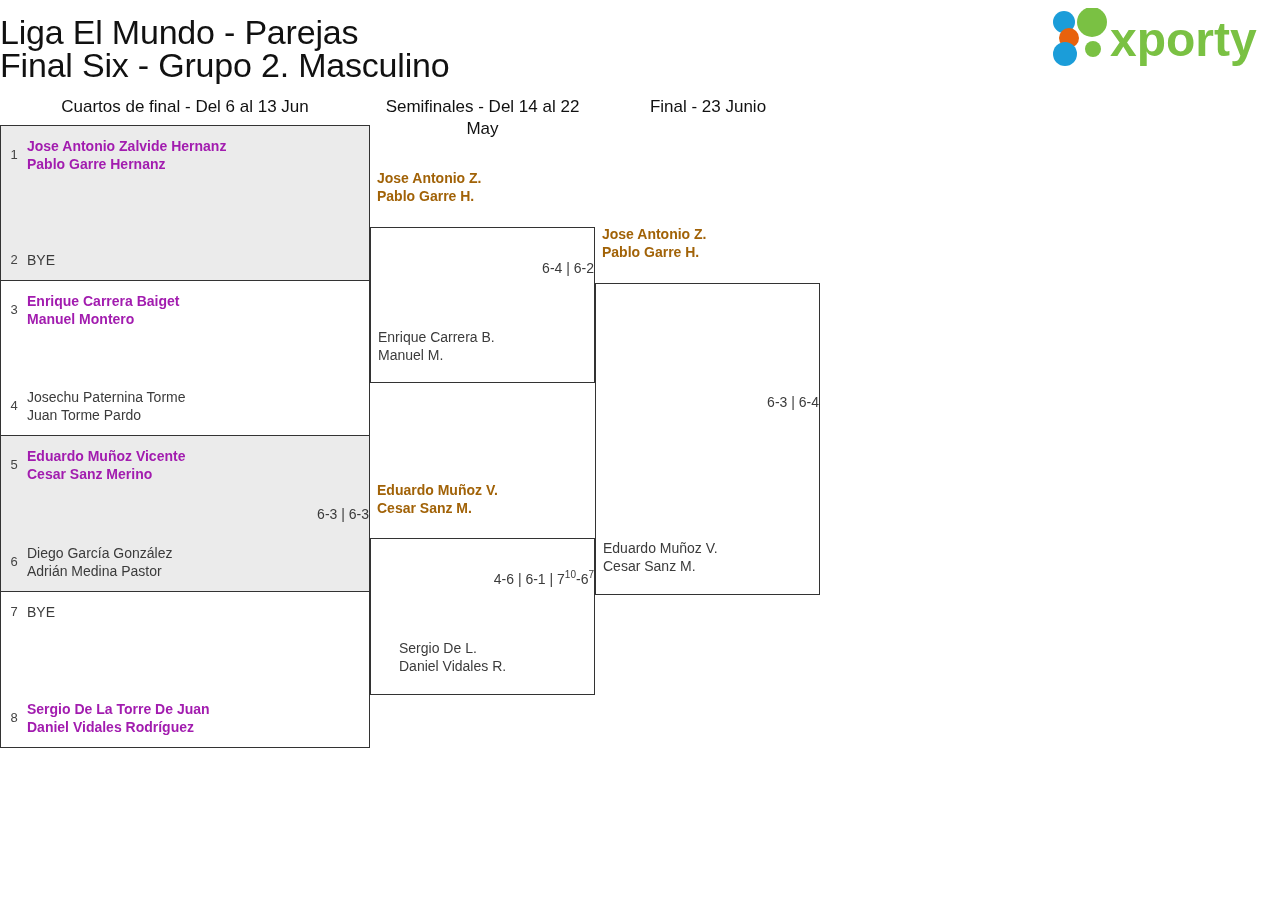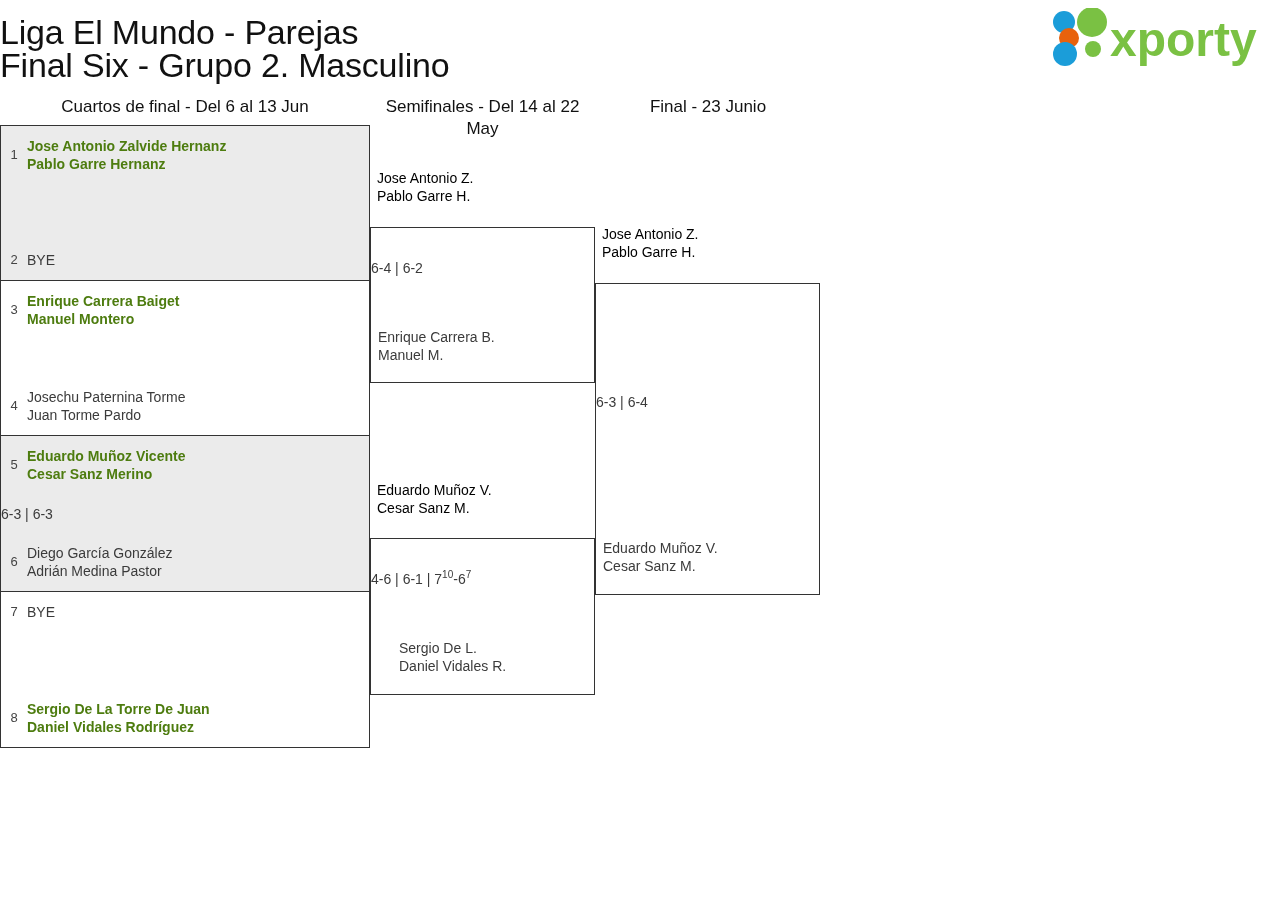--- a/index.html
+++ b/index.html
@@ -90,47 +90,47 @@
     padding-top: 9px;
   }
   .qf-entry.single .seed { padding-top: 0px; }
   .names {
     flex: 1 1 auto;
     font-size: 14px;
     line-height: 18px;
     white-space: pre-line;
     padding-right: 6px;
   }
-  .winner .names { font-weight: bold; color: #4d7c0f; }
+  .winner .names { font-weight: bold; color: #a21caf; }
   .loser  .names { font-weight: normal; color: #3b3b3b; }
 
   
   .score {
     position: absolute;
     left: 0;
     width: 100%;
-    text-align: left;
+    text-align: right;
     font-size: 14px;
     line-height: 18px;
     color: #3b3b3b;
   }
   .score sup {
     font-size: 10px;
     line-height: 0;
     vertical-align: super;
   }
 
   
   .advancer {
     position: absolute;
     font-size: 14px;
     line-height: 18px;
     white-space: pre-line;
   }
-  .advancer.winner { font-weight: normal; color: #000000; }
+  .advancer.winner { font-weight: bold; color: #a16207; }
   .advancer.loser  { font-weight: normal; color: #3b3b3b; }
 </style>
 </head>
 <body>
 
 <div id="header">
 
   <div id="tournament-title">Liga El Mundo - Parejas
 Final Six - Grupo 2. Masculino</div>
 

